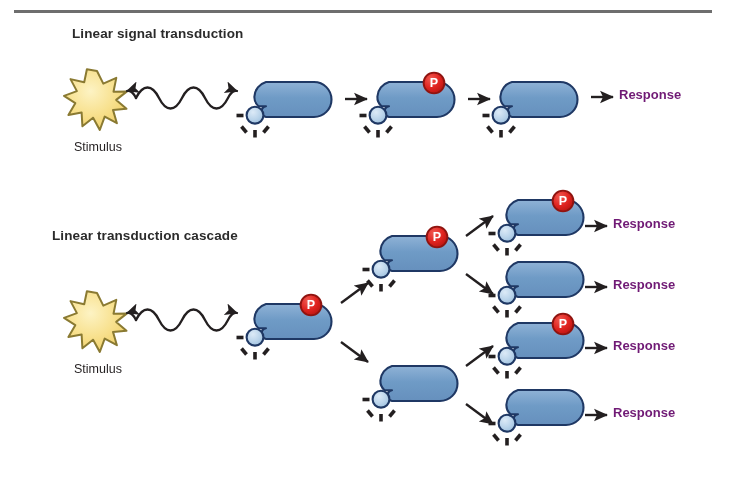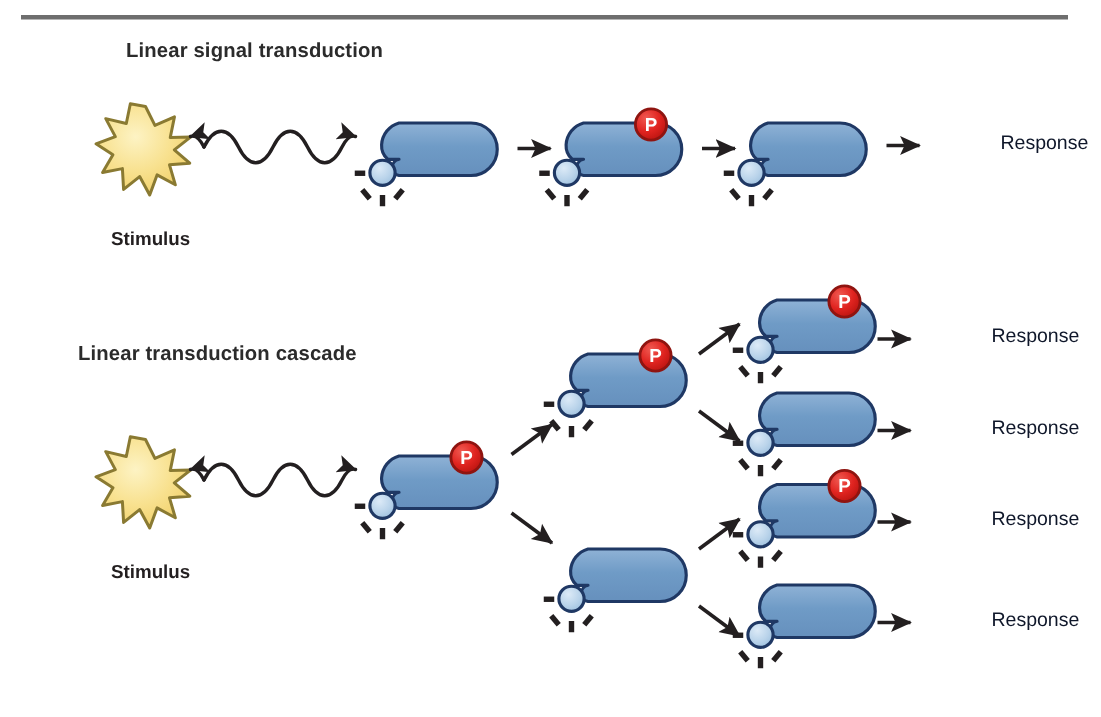--- a/index.html
+++ b/index.html
@@ -14,37 +14,35 @@
     background:#6e6e6e;
   }
   .section-title{
     position:absolute;
     font-size:13.5px;
     font-weight:700;
     letter-spacing:0.1px;
     color:#2b2b2b;
     white-space:nowrap;
   }
-  #title-linear{left:52px;top:26px;padding-left:32px;}
+  #title-linear{left:40px;top:26px;padding-left:32px;}
   #title-cascade{left:52px;top:228px;}
   .node-label{
     position:absolute;
     font-size:12.5px;
-    font-weight:700;
+    font-weight:400;
     color:#231f20;
     white-space:nowrap;
-    margin-top:12px;
   }
   .response-label{
     position:absolute;
     font-size:13px;
-    font-weight:400;
-    color:#0f172a;
+    font-weight:700;
+    color:#701a75;
     white-space:nowrap;
-    margin-left:48px;
   }
   svg.layer{position:absolute;left:0;top:0;width:734px;height:478px;overflow:visible;}
 </style>
 </head>
 <body>
 
 <div id="figure">
 
   <div class="top-rule"></div>
 

